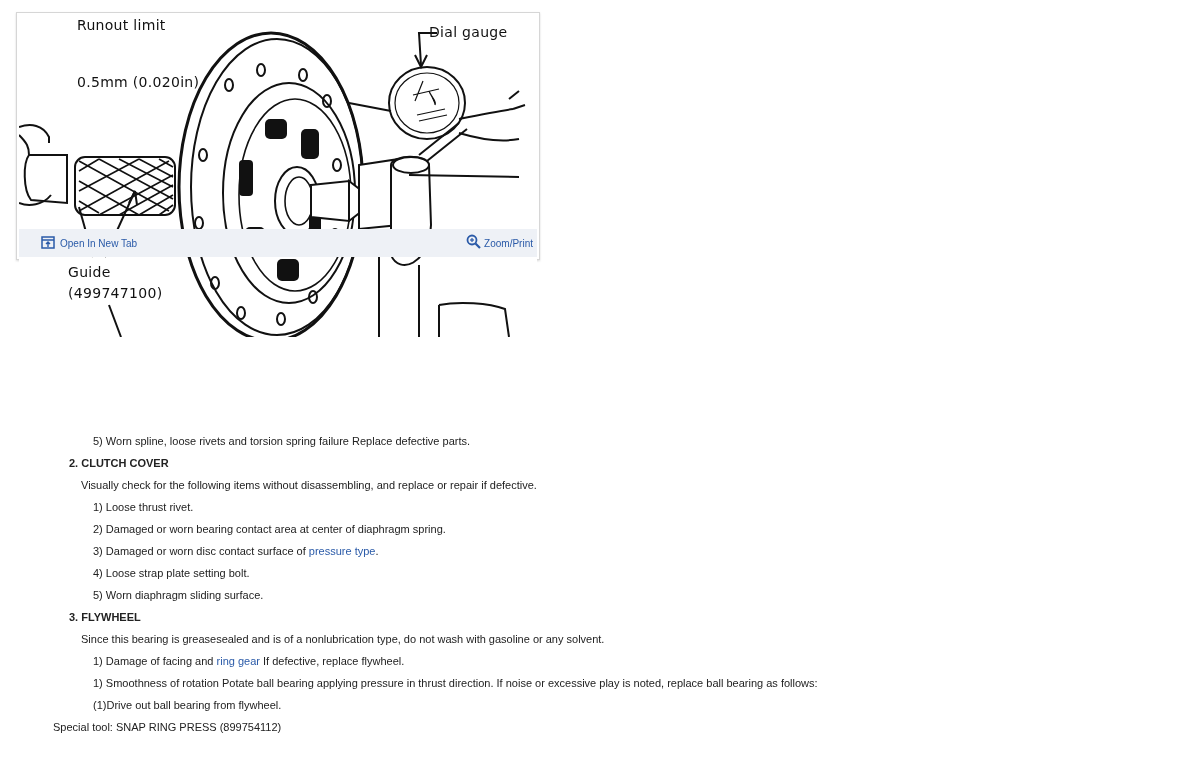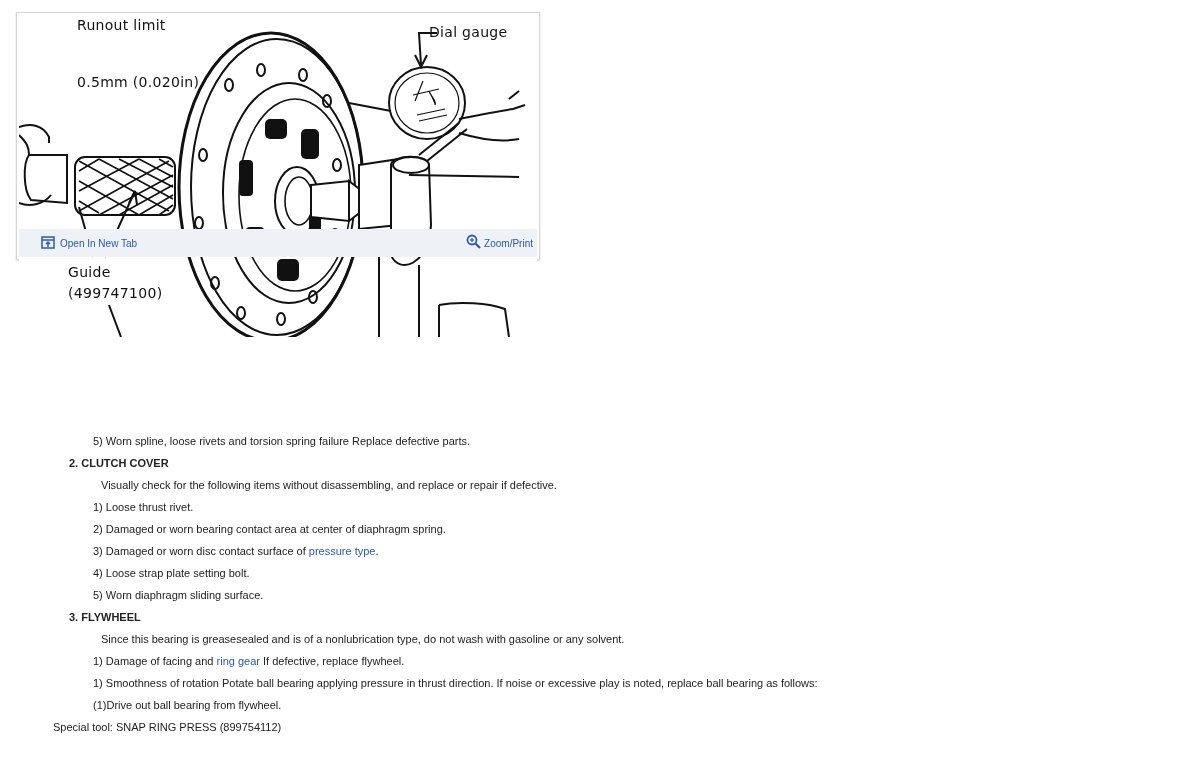--- a/index.html
+++ b/index.html
@@ -81,21 +81,21 @@
       font-size: 11px;
       line-height: 22px;
       font-family: "Liberation Sans", sans-serif;
       color: #222;
     }
     .line {
       white-space: nowrap;
       height: 22px;
     }
     .ind0 { padding-left: 69px; font-weight: bold; }
-    .ind1 { padding-left: 81px; margin-left: 20px; }
+    .ind1 { padding-left: 81px; }
     .ind2 { padding-left: 93px; }
     .ind3 { padding-left: 53px; }
     .link {
       color: #2a5aa8;
       cursor: pointer;
     }
   </style>
 </head>
 <body>
 

